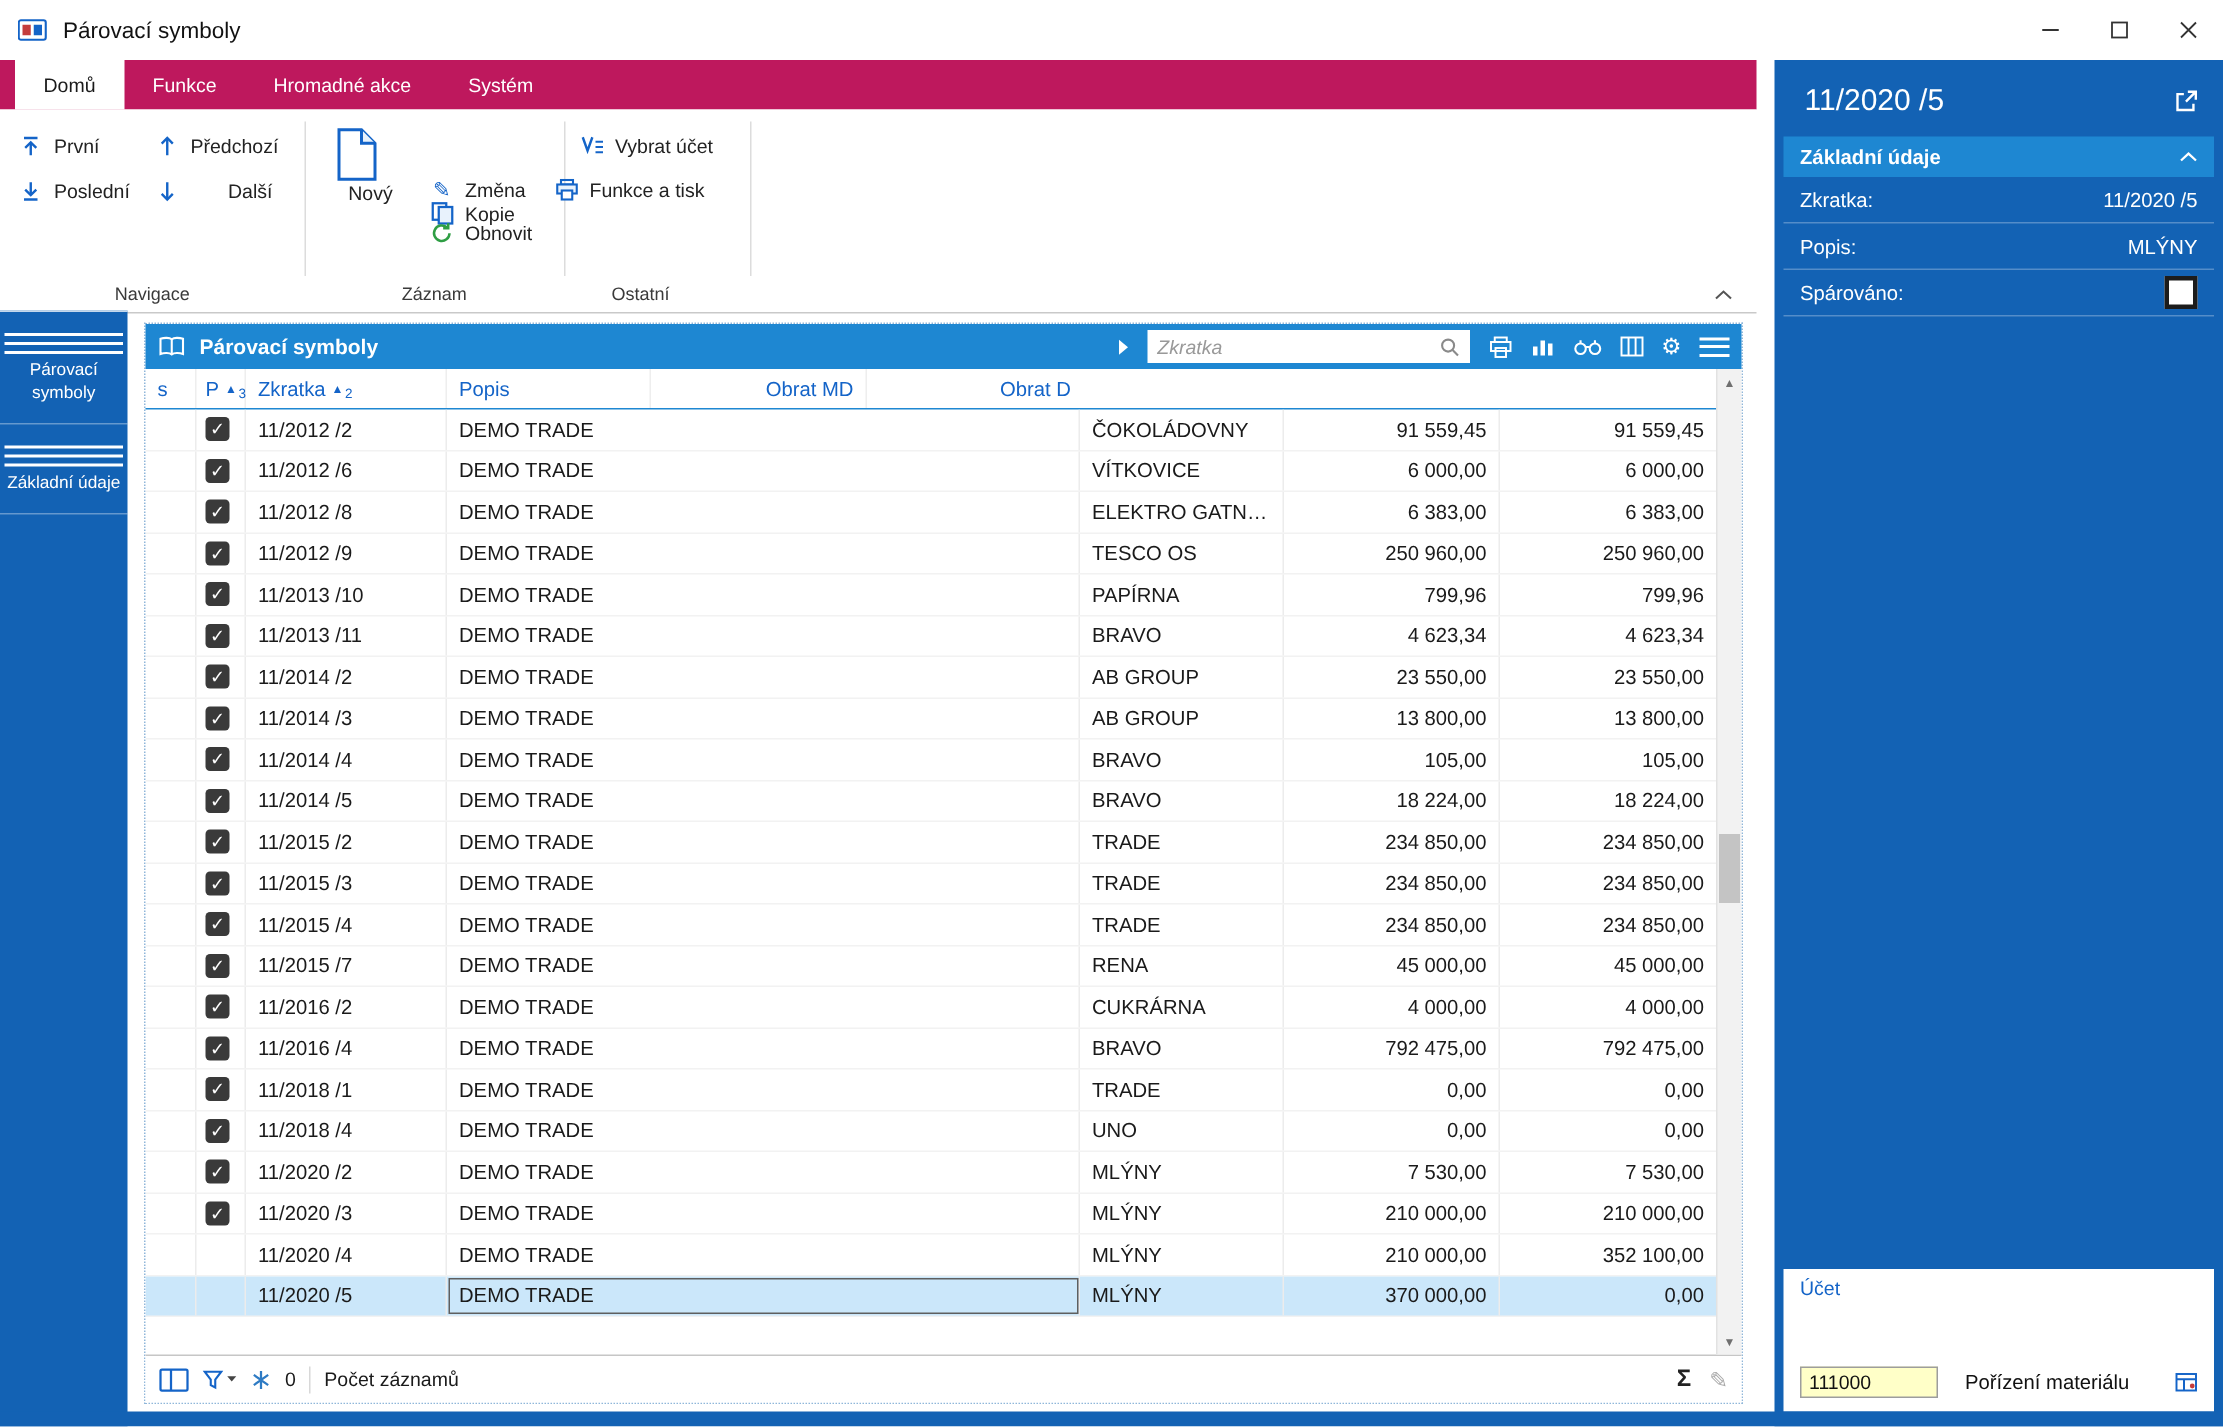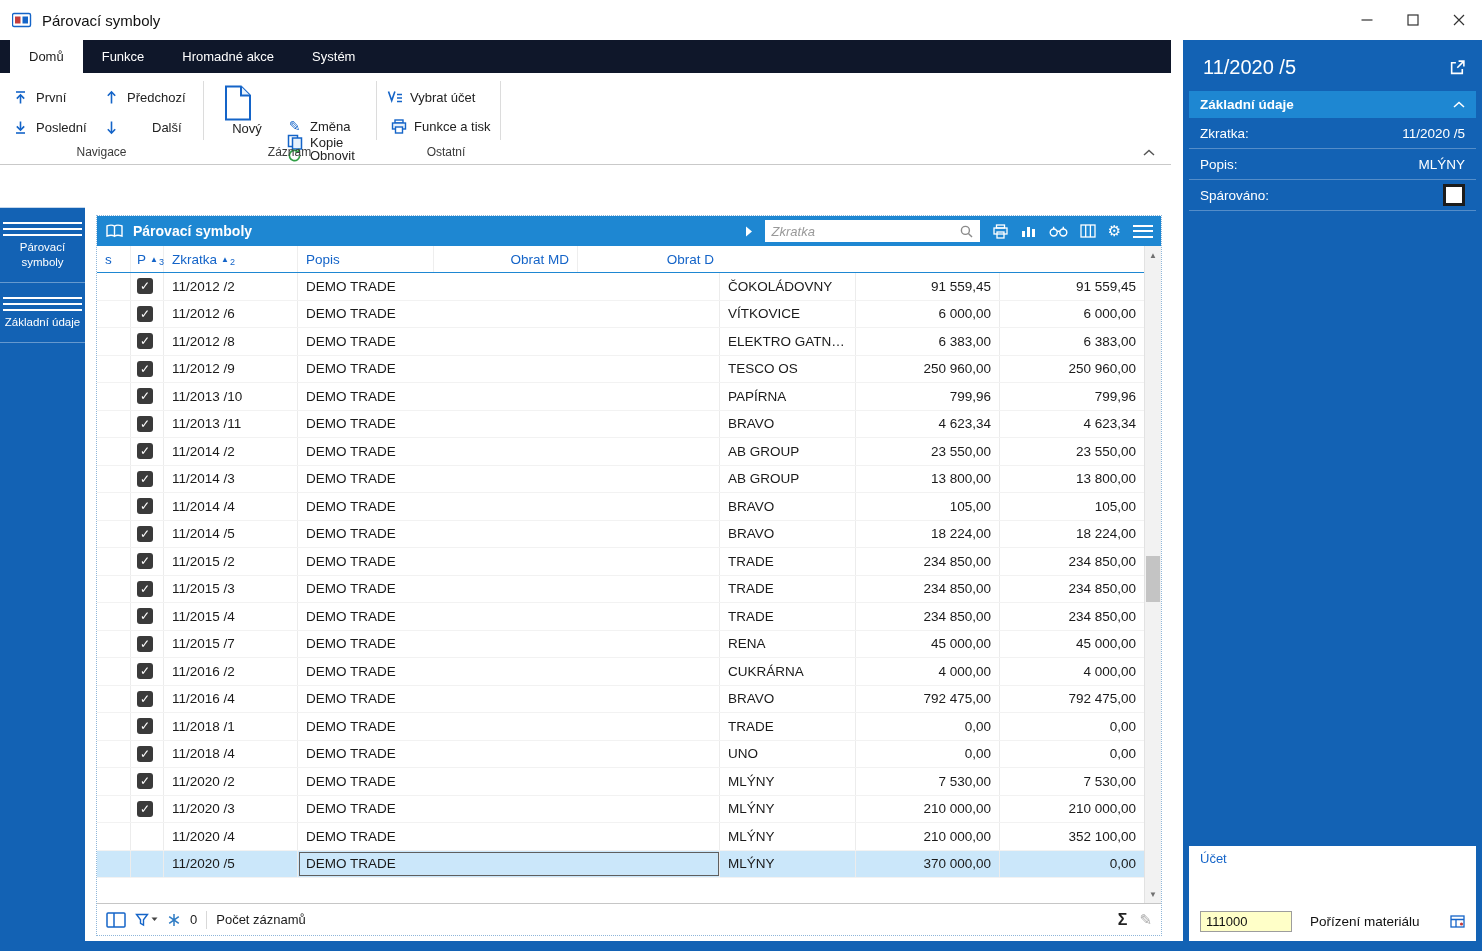--- a/index.html
+++ b/index.html
@@ -8,24 +8,24 @@
     position:relative; overflow:hidden; background:#fff;
     font-family:"Liberation Sans", sans-serif; color:#1a1a1a;
   }
   
   .titlebar { position:absolute; top:0; left:0; width:1482px; height:40px; background:#fff; display:flex; align-items:center; }
   .app-icon { margin-left:12px; display:flex; }
   .win-title { margin-left:10px; font-size:15px; color:#111; }
   .win-controls { position:absolute; right:0; top:0; height:40px; display:flex; }
   .win-btn { width:46px; height:40px; display:flex; align-items:center; justify-content:center; }
   
-  .ribbon-tabs { position:absolute; top:40px; left:0; width:1171px; height:33px; background:#0f172a; display:flex; padding-left:10px; }
+  .ribbon-tabs { position:absolute; top:40px; left:0; width:1171px; height:33px; background:#be185d; display:flex; padding-left:10px; }
   .rtab { padding:0 19px; display:flex; align-items:center; color:#fff; font-size:13px; }
   .rtab.active { background:#fff; color:#1a1a1a; }
-  .ribbon-body { position:absolute; top:73px; left:0; width:1171px; height:92px; background:#fff; border-bottom:1px solid #c9c9c9;padding-left:42px; }
+  .ribbon-body { position:absolute; top:73px; left:0; width:1171px; height:136px; background:#fff; border-bottom:1px solid #c9c9c9;padding-left:42px; }
   .rb-btn { position:absolute; display:flex; align-items:center; gap:7px; font-size:13px; color:#222; height:24px; white-space:nowrap; }
   .rb-icon { width:17px; display:flex; justify-content:center; color:#1464C8; font-size:14px; }
   .rb-big { position:absolute; left:222px; top:12px; width:50px; text-align:center; font-size:13px; color:#222; }
   .rb-big .bigicon { margin:0 auto 5px; width:30px; }
   .group-sep { position:absolute; top:8px; bottom:24px; width:1px; background:#dcdcdc; }
   .group-label { position:absolute; bottom:5px; font-size:12px; color:#3a3a3a; text-align:center; }
   .ribbon-collapse { position:absolute; right:16px; bottom:8px; }
   
   .sidebar { position:absolute; left:0; top:207px; bottom:0; width:85px; background:#1362B4; }
   .side-item { border-top:1px solid rgba(255,255,255,.75); border-bottom:1px solid rgba(255,255,255,.35); padding:10px 3px 12px; text-align:center; color:#fff; }
@@ -207,35 +207,35 @@
 
   <div class="rb-btn" style="left:386px; top:12px;">
     <span class="rb-icon">
         <svg width="16" height="15" viewBox="0 0 16 15" fill="none" stroke="#1464C8" stroke-width="1.6">
           <path d="M1.5 1.5l3.2 9 3.2-9"></path>
           <path d="M10 4.5h5M10 8h5M10 11.5h5" stroke-width="1.3"></path>
         </svg>
       </span>
     <span>Vybrat účet</span>
   </div>
-  <div class="rb-btn" style="left:390px; top:41px;">
+  <div class="rb-btn" style="left:369px; top:41px;">
     <span class="rb-icon">
         <svg width="16" height="15" viewBox="0 0 16 15" fill="none" stroke="#1464C8" stroke-width="1.4">
           <rect x="4" y="1" width="8" height="3"></rect>
           <rect x="1.5" y="4" width="13" height="6" fill="#E8F2FC"></rect>
           <rect x="4.5" y="8" width="7" height="6" fill="#fff"></rect>
         </svg>
       </span>
     <span>Funkce a tisk</span>
   </div>
   <div class="group-sep" style="left:500px;"></div>
 
   <div class="group-label" style="left:0; width:203px;">Navigace</div>
   <div class="group-label" style="left:203px; width:173px;">Záznam</div>
-  <div class="group-label" style="left:384px; width:124px;margin-top:16px;">Ostatní</div>
+  <div class="group-label" style="left:365px; width:124px;margin-top:16px;">Ostatní</div>
 
   <span class="ribbon-collapse">
       <svg width="12" height="7" viewBox="0 0 12 7" fill="none" stroke="#555" stroke-width="1.4">
         <path d="M1 6l5-4.6L11 6"></path>
       </svg>
     </span>
 </div>
 
 <div class="sidebar">
   <div class="side-item">

